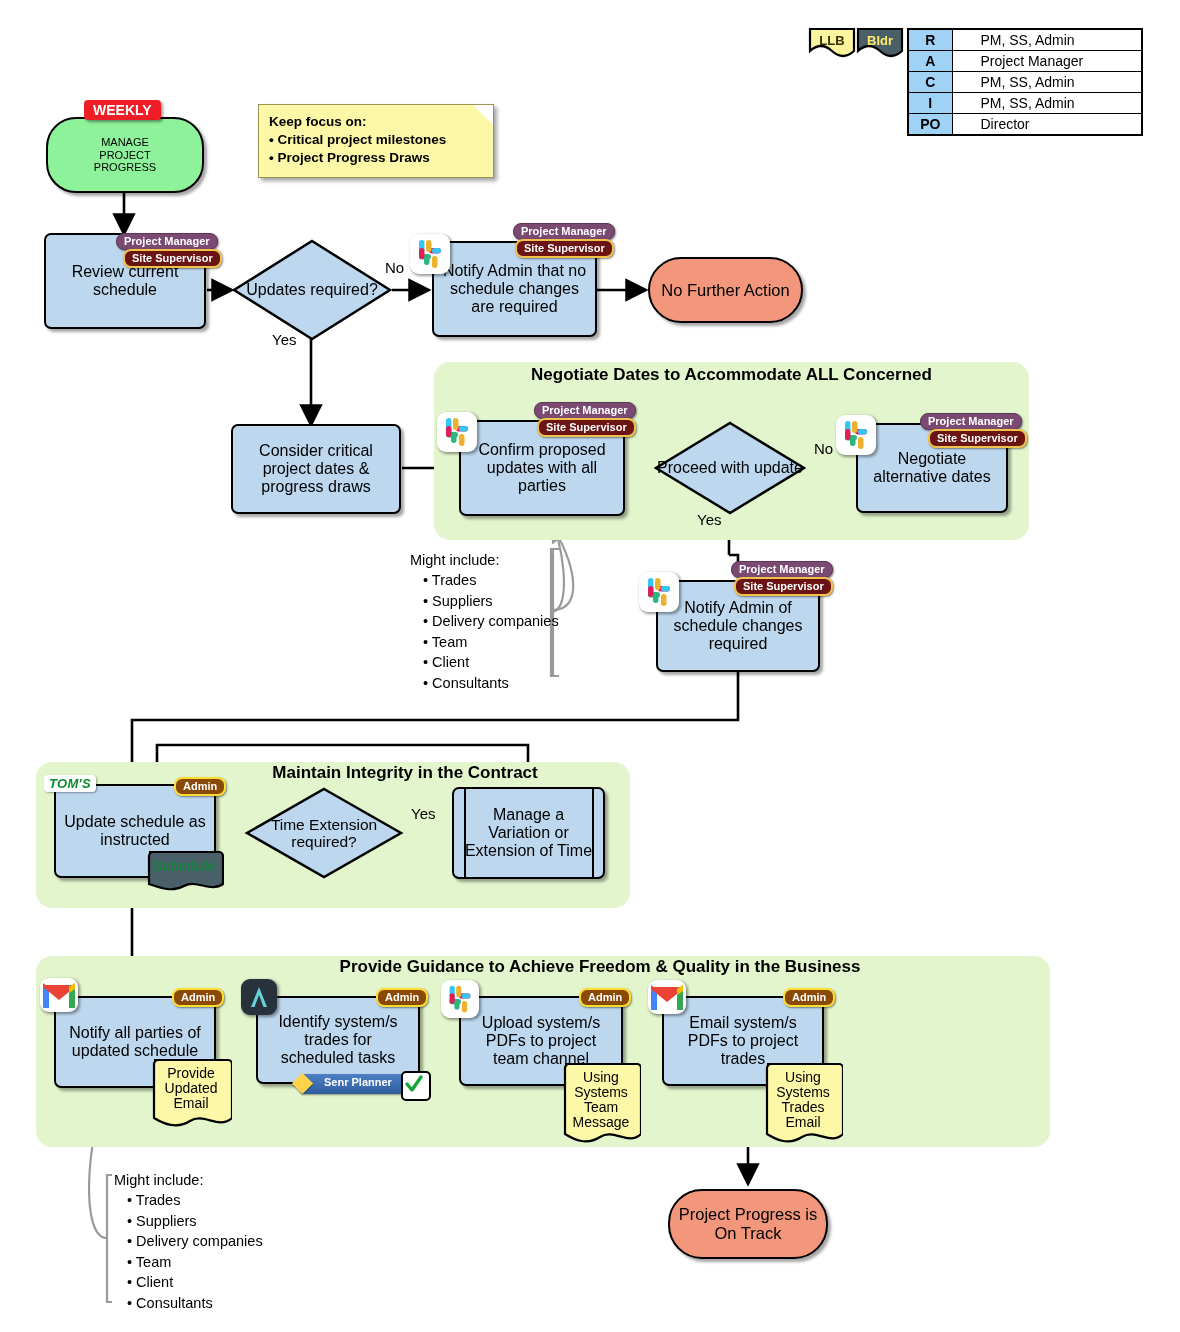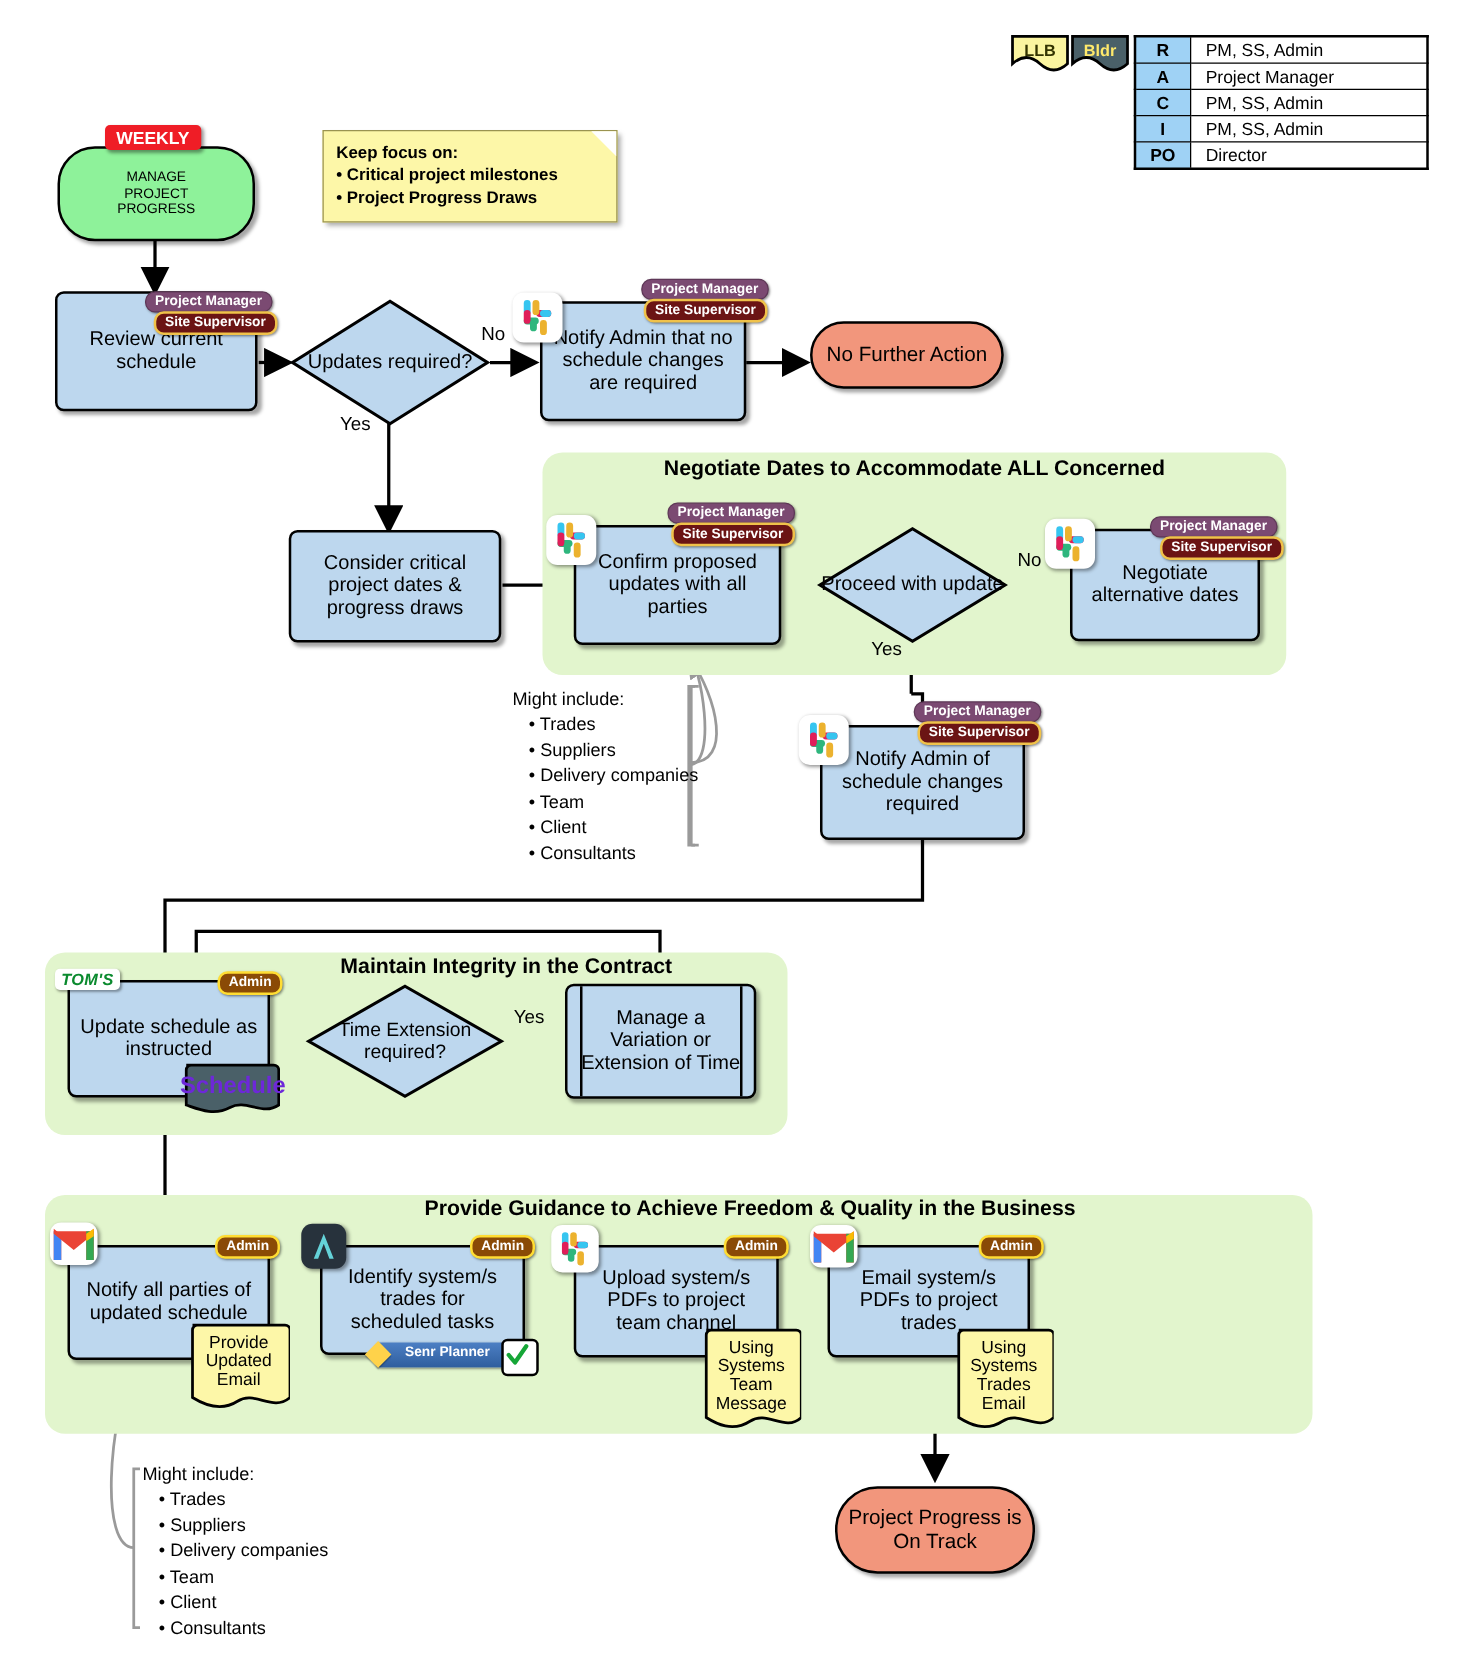--- a/index.html
+++ b/index.html
@@ -56,21 +56,21 @@
 
   
   .doc{position:absolute;}
   .doc svg{position:absolute;left:0;top:0;}
   .doc .dtxt{position:absolute;left:0;top:0;width:100%;text-align:center;line-height:1.08;}
 
   
   .raci{position:absolute;border-collapse:collapse;border:2px solid #000;}
   .raci td{border:1px solid #000;font-size:14px;padding:2px 6px;height:19px;box-sizing:border-box;}
   .raci td.k{background:#9fd2f5;text-align:center;font-weight:bold;width:44px;}
-  .raci td.v{background:#fff;text-align:left;padding-left:12px;}
+  .raci td.v{background:#fff;text-align:left;padding-left:28px;}
 
   
   .tagshape{position:absolute;}
 
   
   .lst{position:absolute;font-size:14.5px;line-height:1.41;color:#000;white-space:nowrap;}
   .lst .hd{margin-left:0px;}
   .lst .it{margin-left:13px;}
 
   .edgelabel{position:absolute;font-size:15px;color:#000;}
@@ -254,21 +254,21 @@
       <rect x="16" y="6" width="5.5" height="12" rx="2.7" fill="#ecb22e"></rect>
       <rect x="9" y="14" width="5.5" height="11" rx="2.7" fill="#e01e5a"></rect>
       <rect x="22" y="14" width="9" height="5.5" rx="2.7" fill="#36c5f0"></rect>
       <rect x="14" y="22" width="5.5" height="9" rx="2.7" fill="#2eb67d"></rect>
     </g>
       </svg>
   </div>
   <div class="chip pm" style="left:513px;top:223px;">Project Manager</div>
   <div class="chip ss" style="left:515px;top:239px;">Site Supervisor</div>
 
-  <div class="term" style="left:648px;top:257px;width:155px;height:54px;font-size:16.5px;justify-content:center;">
+  <div class="term" style="left:648px;top:257px;width:155px;height:66px;font-size:16.5px;justify-content:center;">
     <span>No Further Action</span>
   </div>
 
   <div class="box" style="left:231px;top:424px;width:170px;height:90px;font-size:16px;">
     <span>Consider critical project dates &amp; progress draws</span>
   </div>
 
   <div class="box" style="left:459px;top:420px;width:166px;height:96px;font-size:16px;">
     <span>Confirm proposed updates with all parties</span>
   </div>
@@ -351,21 +351,21 @@
   <div class="box" style="left:54px;top:784px;width:162px;height:94px;font-size:16px;">
     <span>Update schedule as instructed</span>
   </div>
   <div class="tomslogo" style="left:44px;top:775px;">TOM'S</div>
   <div class="chip admin" style="left:174px;top:777px;">Admin</div>
 
   <div class="doc" style="left:144px;top:850px;width:80px;height:46px;">
     <svg width="80" height="46">
       <path d="M5,2 h70 a4,4 0 0 1 4,4 v28 c-13,9 -26,-5 -39,2 c-13,7 -26,1 -35,-2 v-28 a4,4 0 0 1 4,-4 z" fill="#4a6068" stroke="#000" stroke-width="2.2"></path>
     </svg>
-    <div class="dtxt" style="top:9px;font-size:19px;font-weight:bold;color:#6d28d9;">Schedule</div>
+    <div class="dtxt" style="top:9px;font-size:14px;font-weight:bold;color:#15803d;">Schedule</div>
   </div>
 
   <div class="diamond" style="left:244px;top:786px;width:160px;height:94px;">
     <svg width="160" height="94">
       <polygon points="80,3 157,47 80,91 3,47" fill="#bdd7ee" stroke="#000" stroke-width="2.5"></polygon>
     </svg>
     <div class="dlabel" style="font-size:15.5px;">Time Extension required?</div>
   </div>
   <div class="edgelabel" style="left:411px;top:805px;">Yes</div>
 

